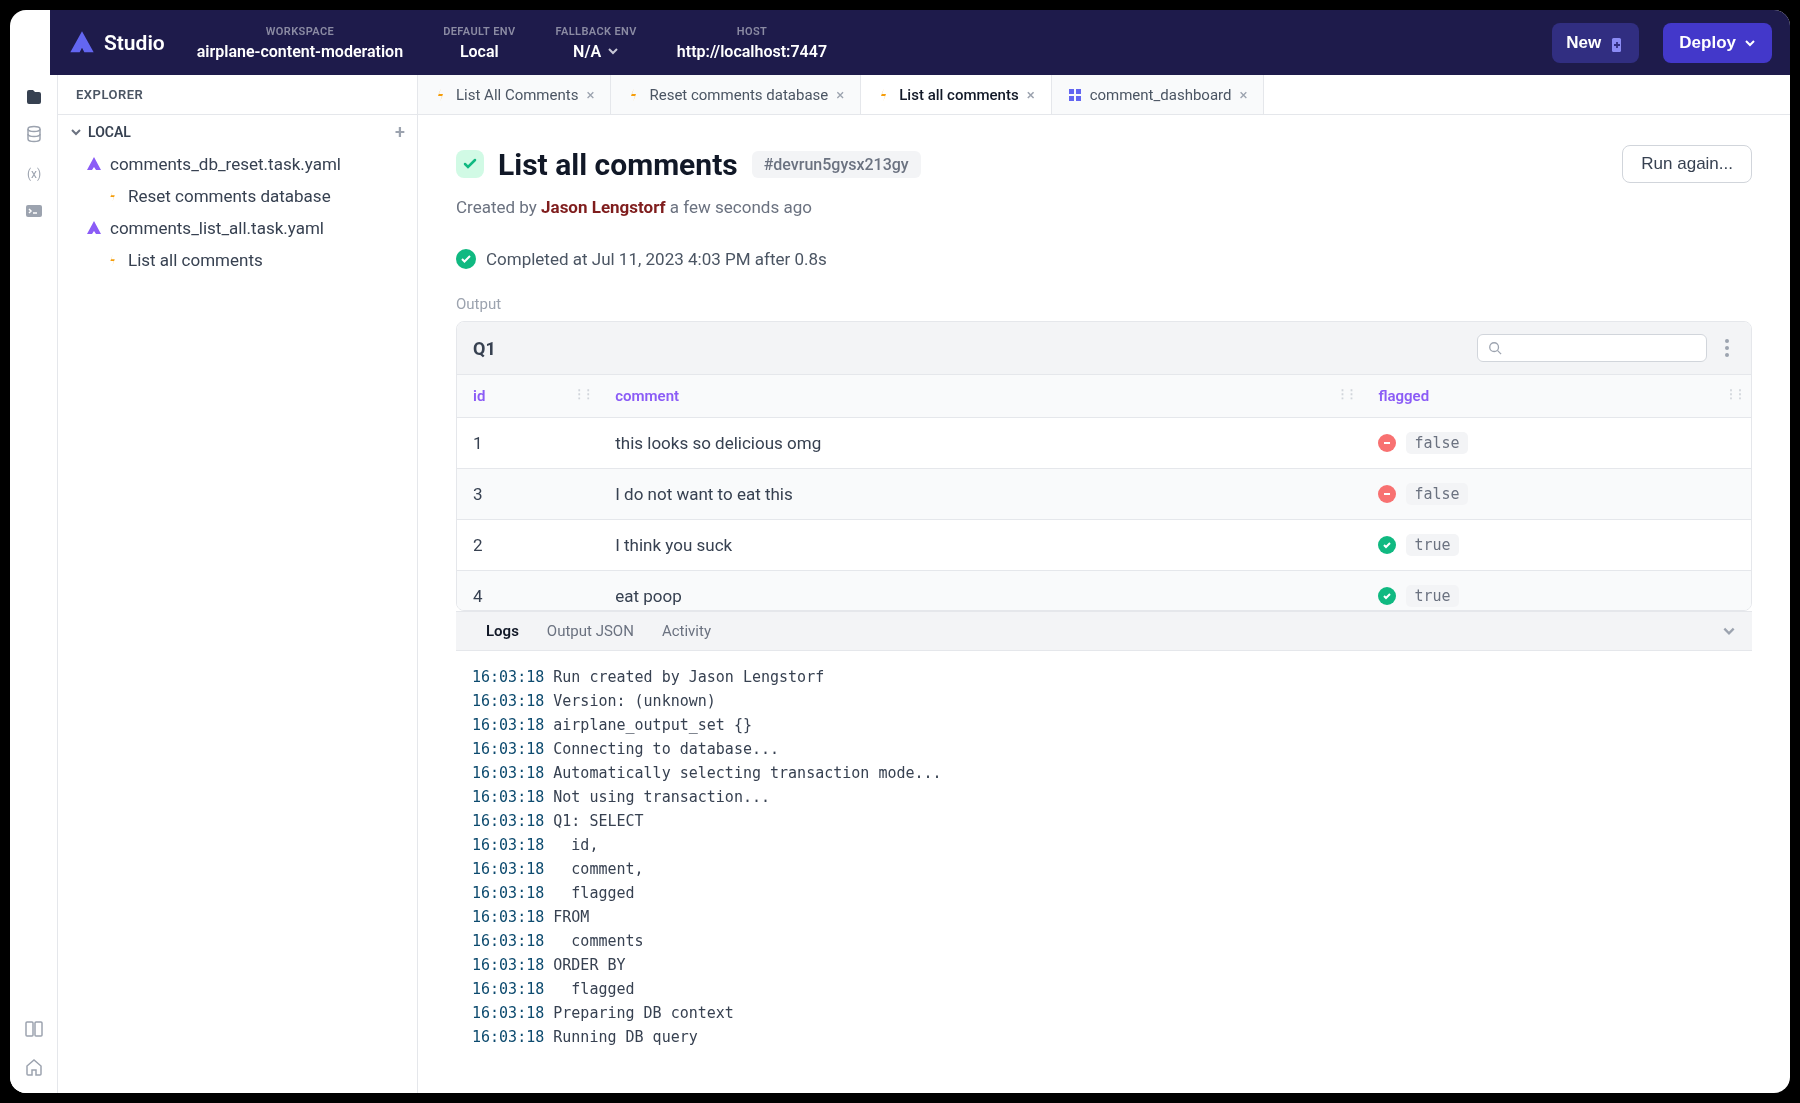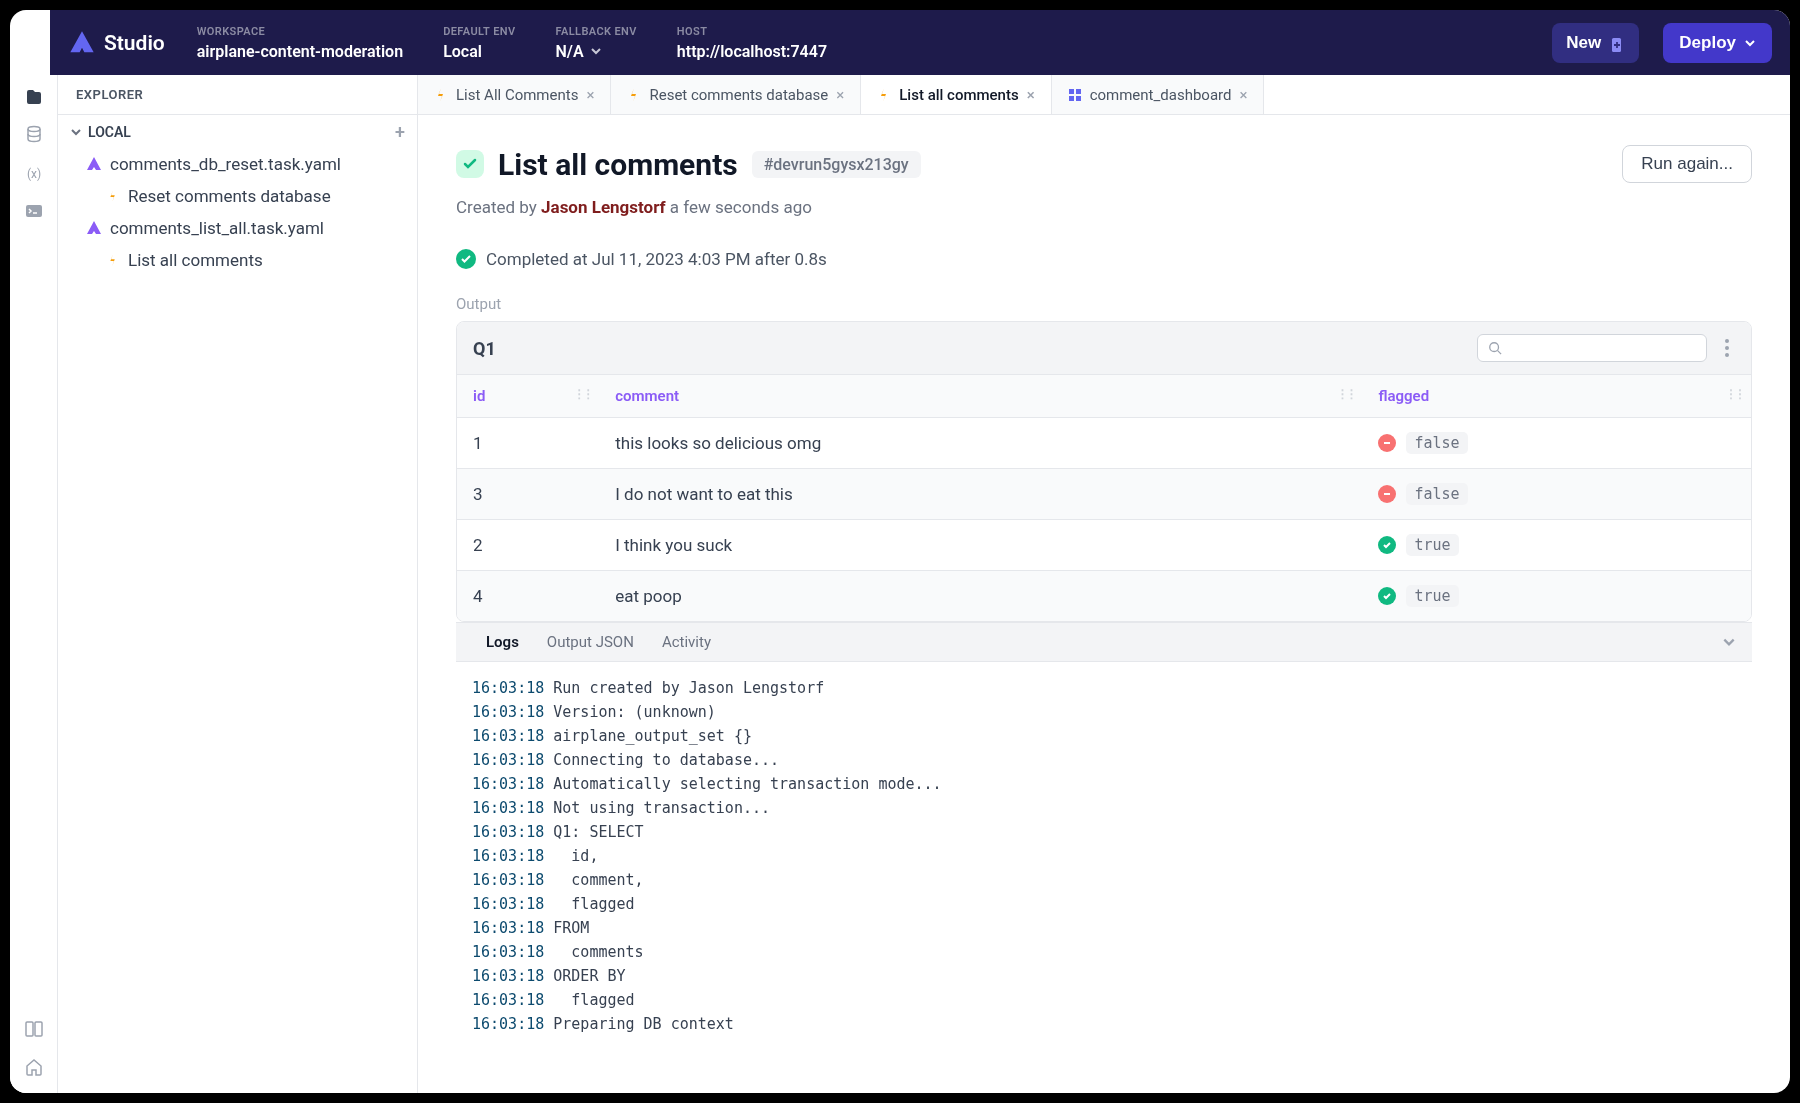--- a/index.html
+++ b/index.html
@@ -5,21 +5,21 @@
 * { box-sizing: border-box; margin: 0; padding: 0; }
 body { font-family: -apple-system, BlinkMacSystemFont, "Segoe UI", Roboto, sans-serif; background: #000; }
 .app { width: 1800px; height: 1103px; margin: 0 auto; background: #000; padding: 10px; }
 .window { width: 100%; height: 100%; background: #fff; border-radius: 16px; overflow: hidden; display: flex; flex-direction: column; }
 
 
 .header { background: #1e1b4b; height: 65px; display: flex; align-items: center; padding: 0 18px; gap: 24px; margin-left: 40px; }
 .logo { display: flex; align-items: center; gap: 8px; }
 .logo-mark { width: 28px; height: 28px; }
 .logo-text { color: #fff; font-size: 21px; font-weight: 600; }
-.meta-group { display: flex; flex-direction: column; gap: 4px; padding: 0 8px; }
+.meta-group { display: flex; flex-direction: column; gap: 4px; padding: 0 8px; align-items: center; }
 .meta-label { color: #8b8ba3; font-size: 11px; font-weight: 600; letter-spacing: 0.4px; }
 .meta-value { color: #fff; font-size: 16px; font-weight: 600; display: flex; align-items: center; gap: 6px; }
 .spacer { flex: 1; }
 .btn-new { background: #312e81; color: #fff; border: none; border-radius: 8px; padding: 10px 14px; font-size: 17px; font-weight: 600; display: flex; align-items: flex-end; gap: 8px; cursor: pointer; }
 .btn-deploy { background: #4338ca; color: #fff; border: none; border-radius: 8px; padding: 10px 16px; font-size: 17px; font-weight: 600; display: flex; align-items: center; gap: 8px; cursor: pointer; }
 
 
 .body { flex: 1; display: flex; min-height: 0; }
 .rail { width: 48px; background: #fff; border-right: 1px solid #e5e7eb; display: flex; flex-direction: column; align-items: center; padding-top: 12px; gap: 18px; }
 .rail .bottom { margin-top: auto; display: flex; flex-direction: column; align-items: center; gap: 18px; padding-bottom: 16px; }
@@ -384,19 +384,20 @@
                 <div class="log-line"><span class="log-time">16:03:18</span> Not using transaction...</div>
                 <div class="log-line"><span class="log-time">16:03:18</span> Q1: SELECT</div>
                 <div class="log-line"><span class="log-time">16:03:18</span>   id,</div>
                 <div class="log-line"><span class="log-time">16:03:18</span>   comment,</div>
                 <div class="log-line"><span class="log-time">16:03:18</span>   flagged</div>
                 <div class="log-line"><span class="log-time">16:03:18</span> FROM</div>
                 <div class="log-line"><span class="log-time">16:03:18</span>   comments</div>
                 <div class="log-line"><span class="log-time">16:03:18</span> ORDER BY</div>
                 <div class="log-line"><span class="log-time">16:03:18</span>   flagged</div>
                 <div class="log-line"><span class="log-time">16:03:18</span> Preparing DB context</div>
+                <div class="log-line"><span class="log-time">16:03:18</span> Running DB query</div>
               </div>
           </div>
         </div>
       </div>
     </div>
   </div>
 </div>
 
 </body></html>

